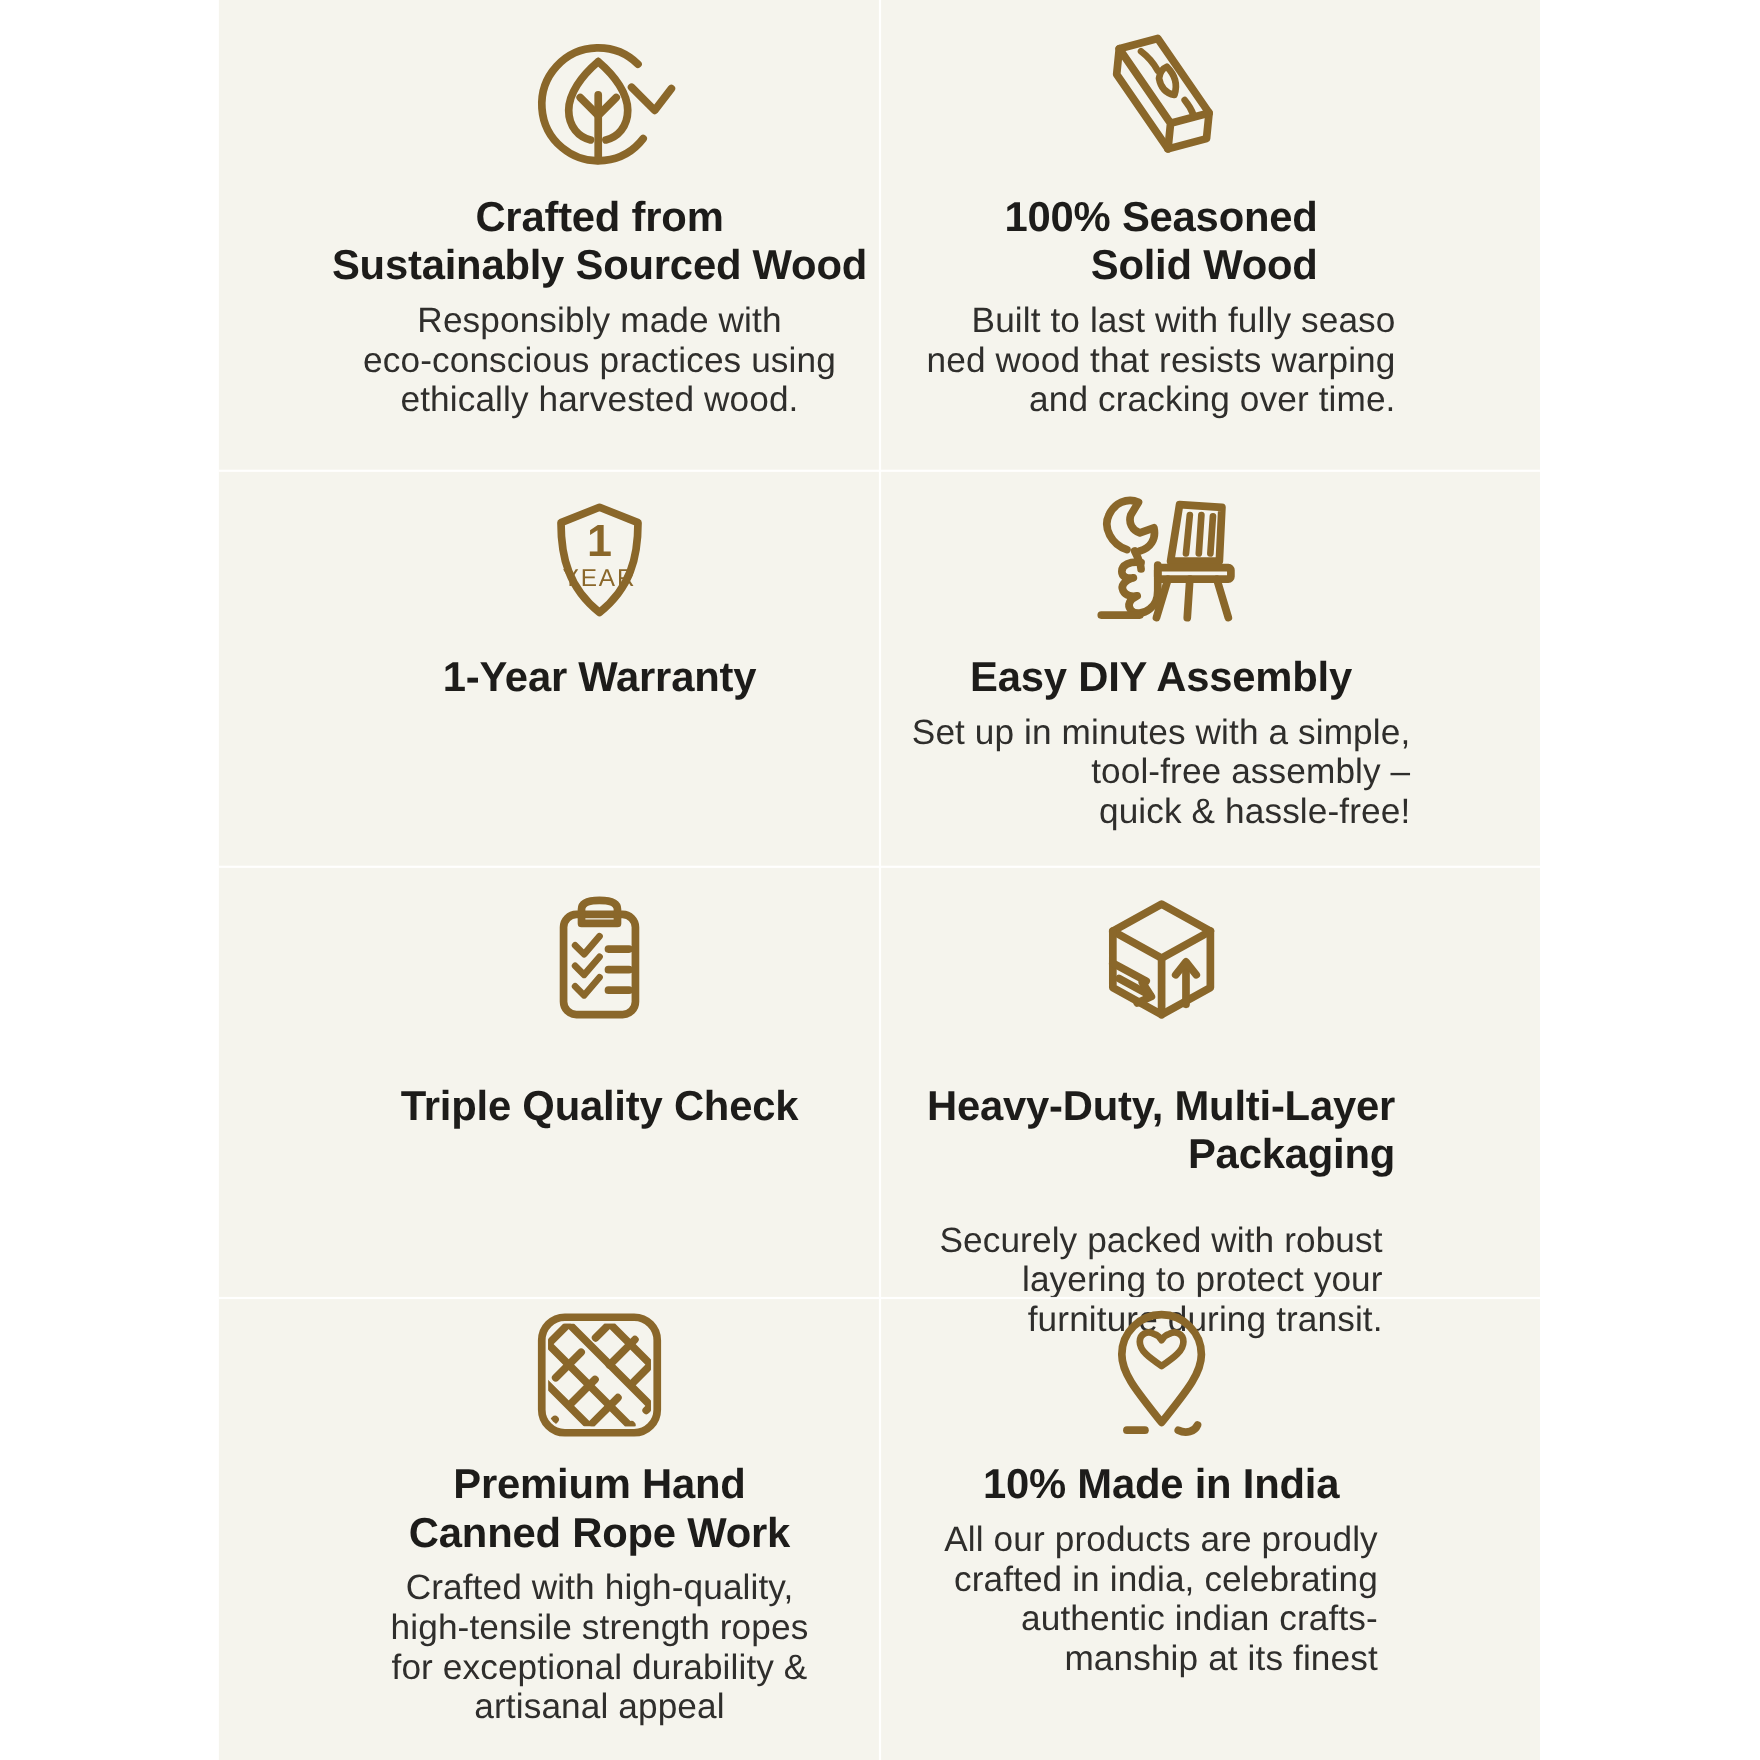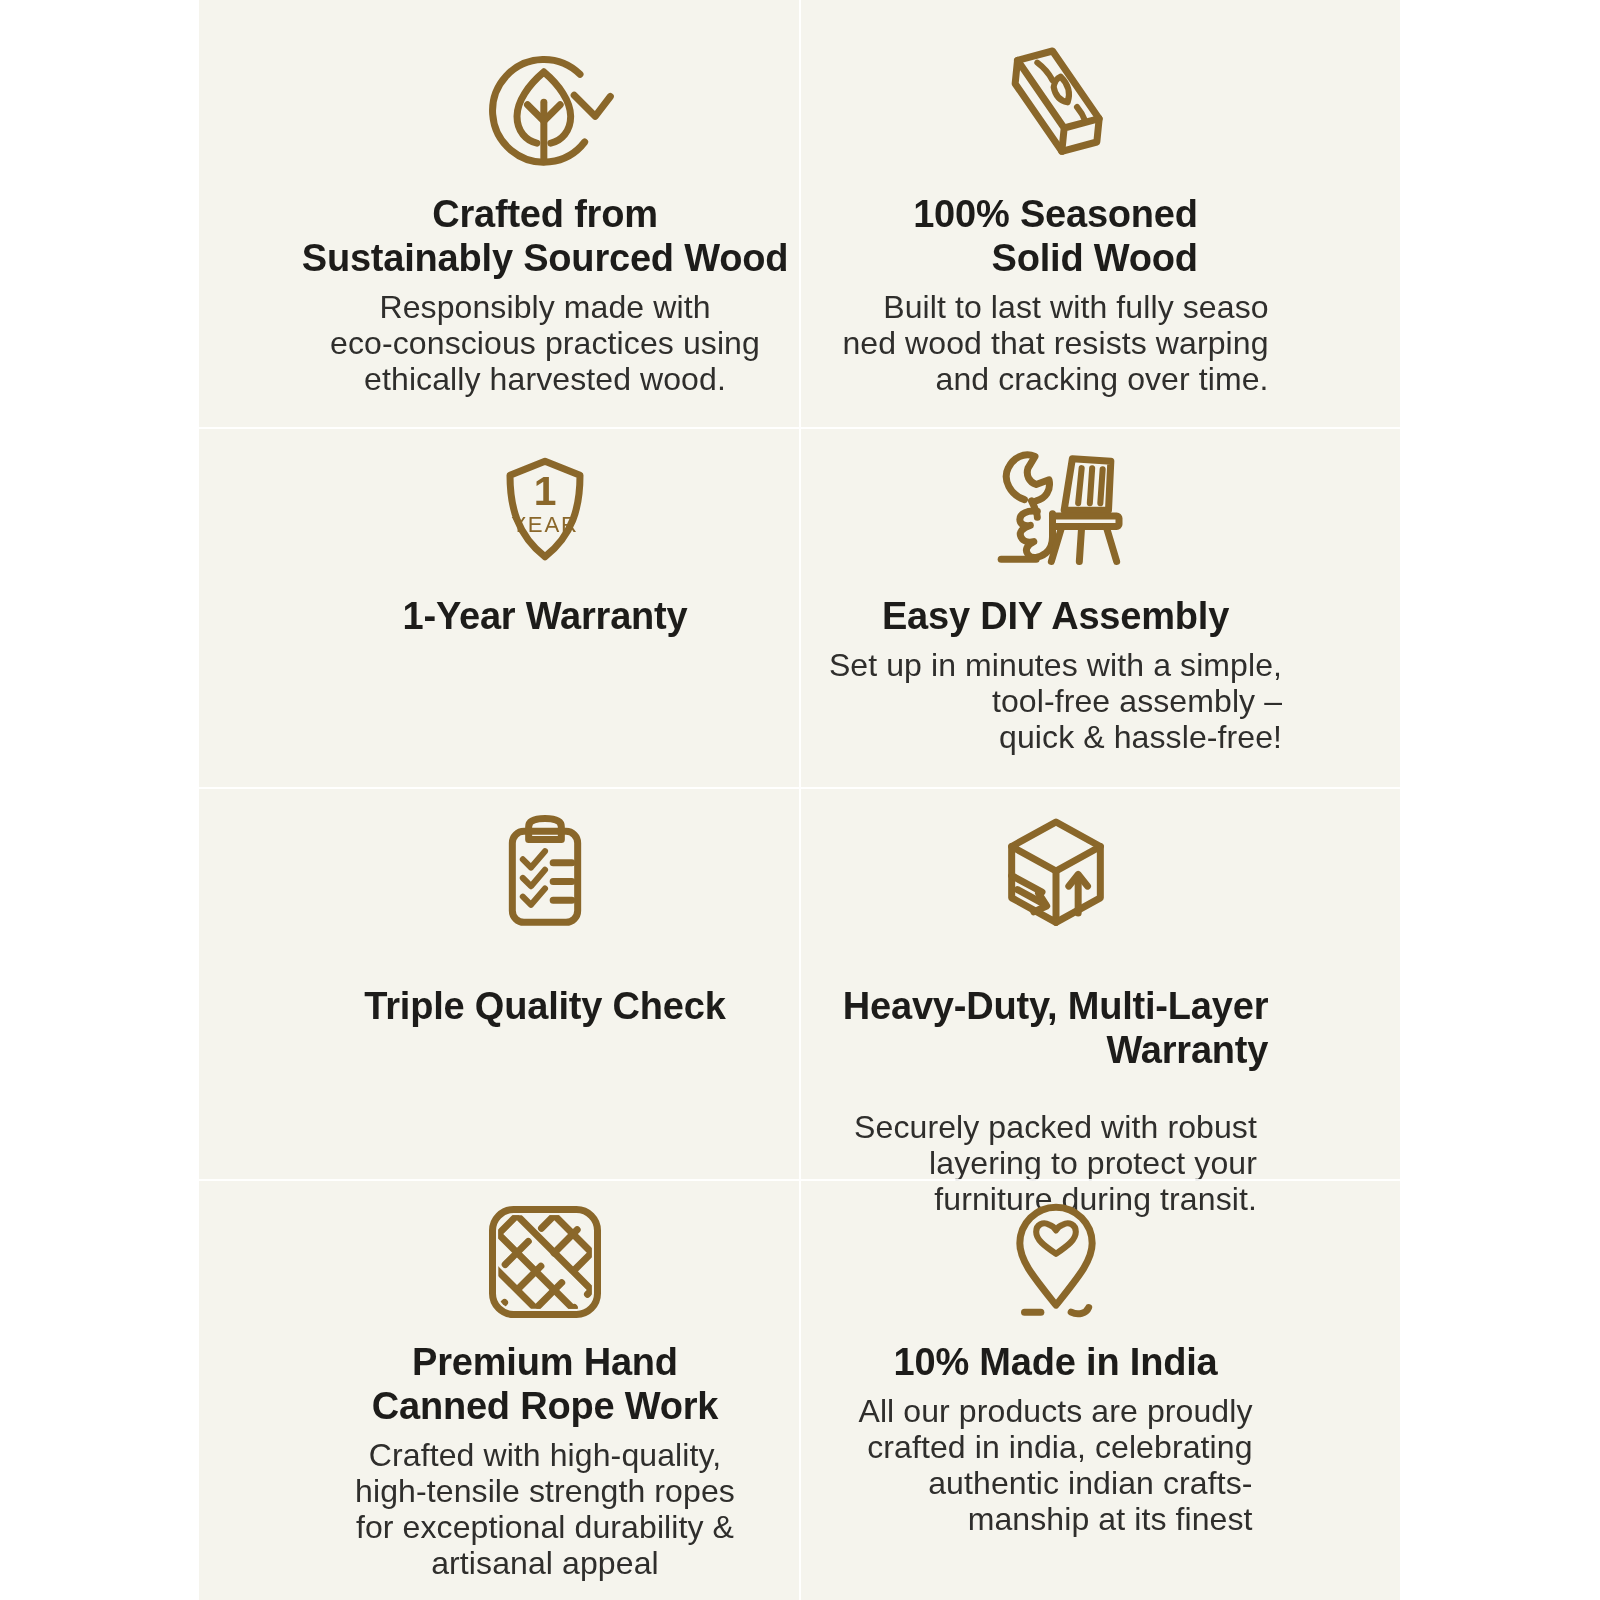--- a/index.html
+++ b/index.html
@@ -18,24 +18,24 @@
     display:grid;
     grid-template-columns:600px 601px;
     grid-template-rows:428px 360px 392px 420px;
   }
   .cell{
     display:flex;flex-direction:column;align-items:center;
     text-align:center;
   }
   .cell.col-l{padding-left:92px;}
   .cell.col-r{padding-right:88px;text-align:right;}
-  .cell.row1{padding-top:44px;}
+  .cell.row1{padding-top:28px;}
   .cell.row2{padding-top:18px;}
   .cell.row3{padding-top:20px;gap:28px;}
-  .cell.row4{padding-top:12px;}
+  .cell.row4{padding-top:0;}
   .icon-wrap{height:140px;width:140px;margin-bottom:8px;flex:none;}
   .icon-wrap svg{width:140px;height:140px;overflow:visible;display:block;}
   .card-title{
     font-size:38px;font-weight:700;line-height:44px;color:var(--title);
     letter-spacing:-0.2px;white-space:pre-line;
   }
   .card-desc{
     margin-top:9px;
     font-size:32px;font-weight:400;line-height:36px;color:var(--body);
     letter-spacing:0.1px;white-space:pre-line;
@@ -138,21 +138,21 @@
           <path class="st" d="M22 33 L22 77 L60 98 L60 54"></path>
           <path class="st" d="M98 33 L98 77 L60 98"></path>
           <path class="st" d="M22 58 L48 72"></path>
           <path class="st" d="M27 70 L51 83"></path>
           <path class="st" d="M45 73 L52 84 L41 89"></path>
           <path class="st" d="M79 90 L79 59"></path>
           <path class="st" d="M71 67 L79 57 L87 67"></path>
         </svg>
       </div>
       <div class="card-title">Heavy-Duty, Multi-Layer
-Warranty</div>
+Packaging</div>
       <div class="card-desc">Securely packed with robust
 layering to protect your
 furniture during transit.</div>
     </div>
 
     <div class="cell col-l row4">
       <div class="icon-wrap">
         <svg viewBox="0 0 120 120">
           <defs>
             <clipPath id="weaveClip">

